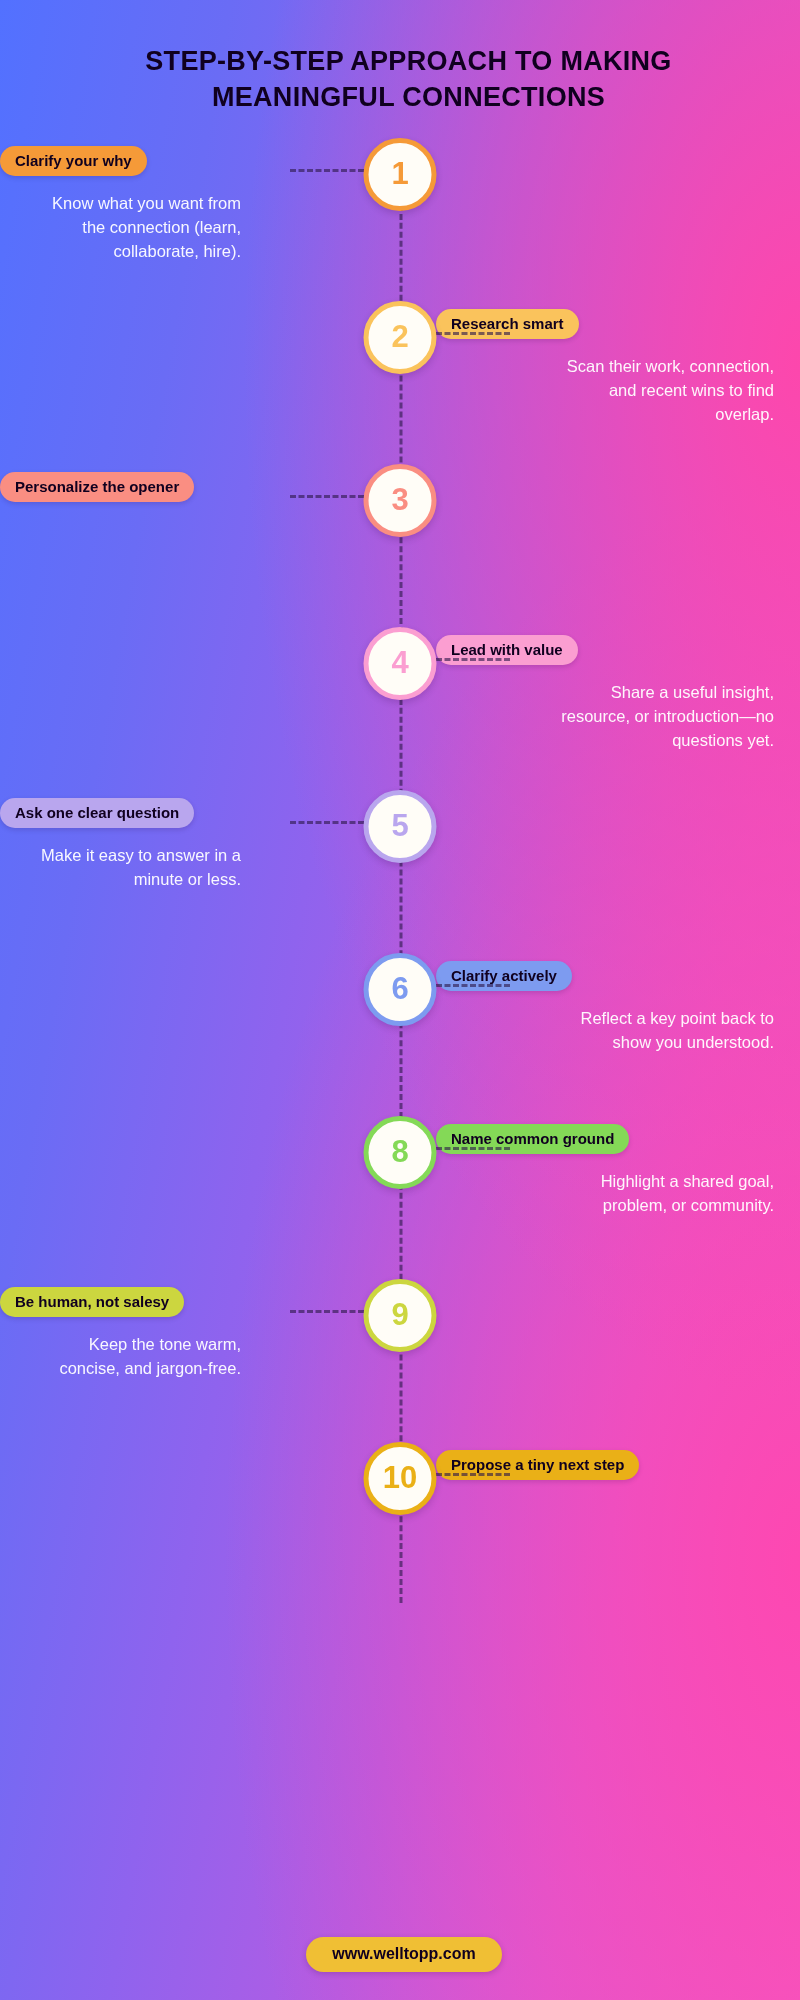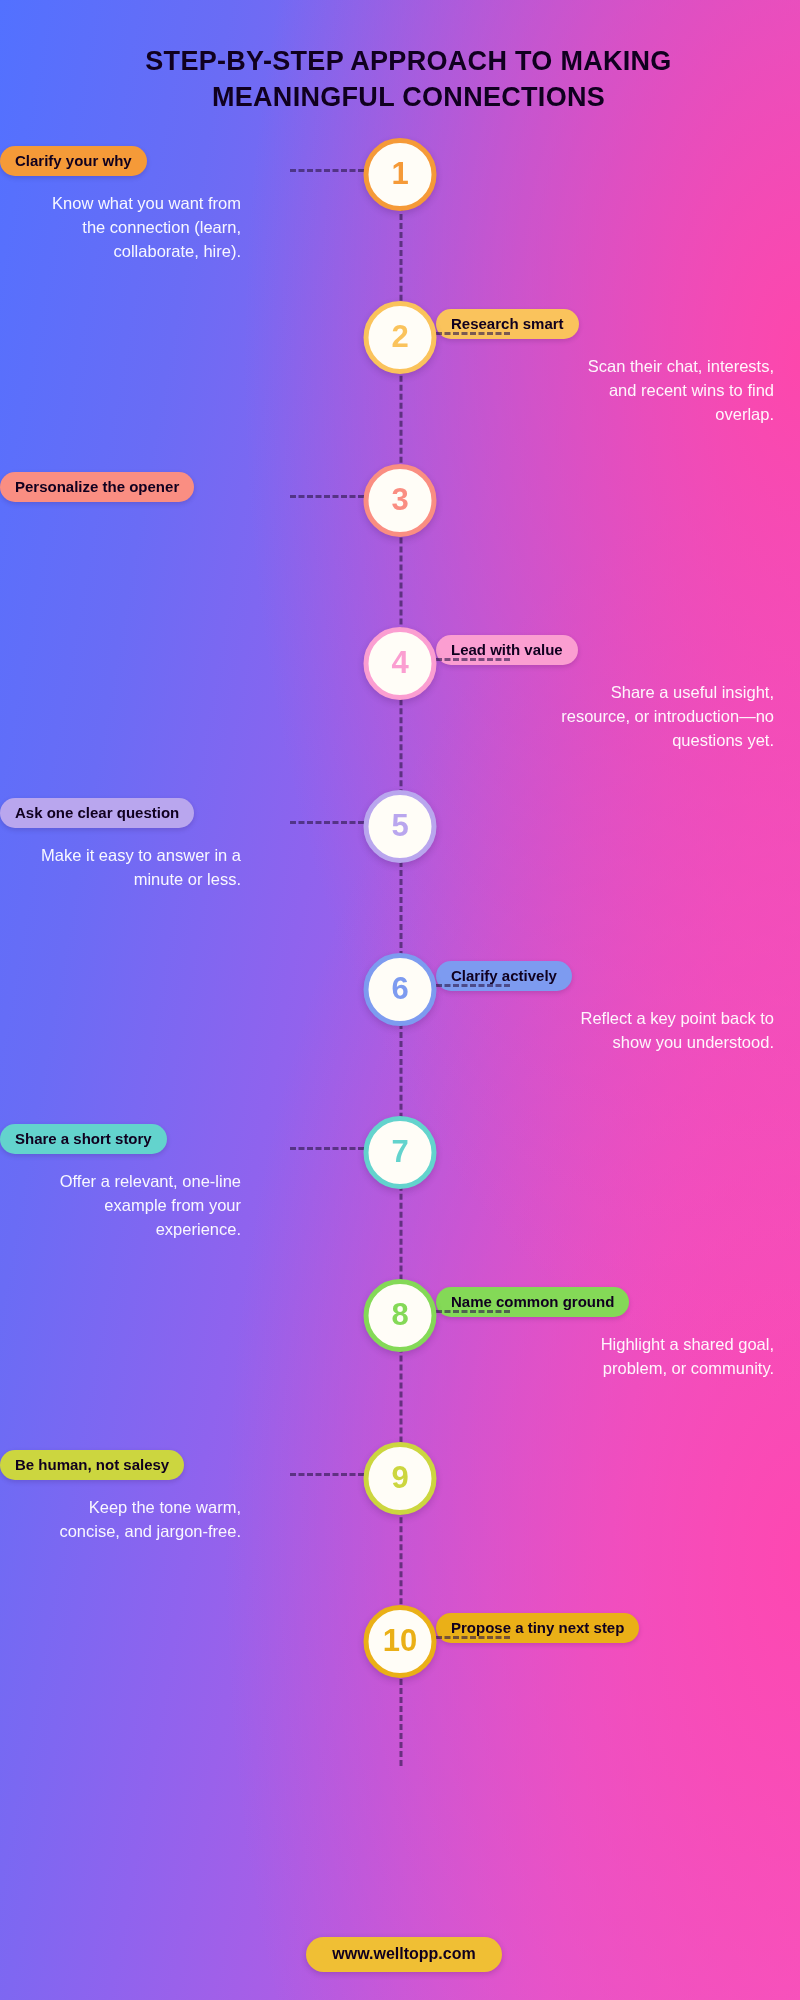--- a/index.html
+++ b/index.html
@@ -161,21 +161,21 @@
       </div>
       <div class="side empty"></div>
       <div class="connector" style="right: 50%; width: 74px; margin-right: 36px;"></div>
       <div class="marker" style="border: 5px solid rgb(245, 154, 56); color: rgb(245, 154, 56);">1</div>
     </div>
     <div class="step right">
       <div class="side content">
         <div class="badge-row">
           <div class="badge" style="background: rgb(250, 195, 92); text-align: right;">Research smart</div>
         </div>
-        <div class="desc">Scan their chat, interests, and recent wins to find overlap.</div>
+        <div class="desc">Scan their work, connection, and recent wins to find overlap.</div>
       </div>
       <div class="side empty"></div>
       <div class="connector" style="left: 50%; width: 74px; margin-left: 36px;"></div>
       <div class="marker" style="border: 5px solid rgb(250, 195, 92); color: rgb(250, 195, 92);">2</div>
     </div>
     <div class="step left">
       <div class="side content">
         <div class="badge-row">
           <div class="badge" style="background: rgb(250, 142, 130);">Personalize the opener</div>
         </div>
@@ -209,31 +209,20 @@
     <div class="step right">
       <div class="side content">
         <div class="badge-row">
           <div class="badge" style="background: rgb(125, 155, 240);">Clarify actively</div>
         </div>
         <div class="desc">Reflect a key point back to show you understood.</div>
       </div>
       <div class="side empty"></div>
       <div class="connector" style="left: 50%; width: 74px; margin-left: 36px;"></div>
       <div class="marker" style="border: 5px solid rgb(125, 155, 240); color: rgb(125, 155, 240);">6</div>
-    </div>
-    <div class="step left">
-      <div class="side content">
-        <div class="badge-row">
-          <div class="badge" style="background: rgb(99, 211, 205);">Share a short story</div>
-        </div>
-        <div class="desc">Offer a relevant, one-line example from your experience.</div>
-      </div>
-      <div class="side empty"></div>
-      <div class="connector" style="right: 50%; width: 74px; margin-right: 36px;"></div>
-      <div class="marker" style="border: 5px solid rgb(99, 211, 205); color: rgb(99, 211, 205);">7</div>
     </div>
     <div class="step right">
       <div class="side content">
         <div class="badge-row">
           <div class="badge" style="background: rgb(132, 217, 87);">Name common ground</div>
         </div>
         <div class="desc">Highlight a shared goal, problem, or community.</div>
       </div>
       <div class="side empty"></div>
       <div class="connector" style="left: 50%; width: 74px; margin-left: 36px;"></div>

